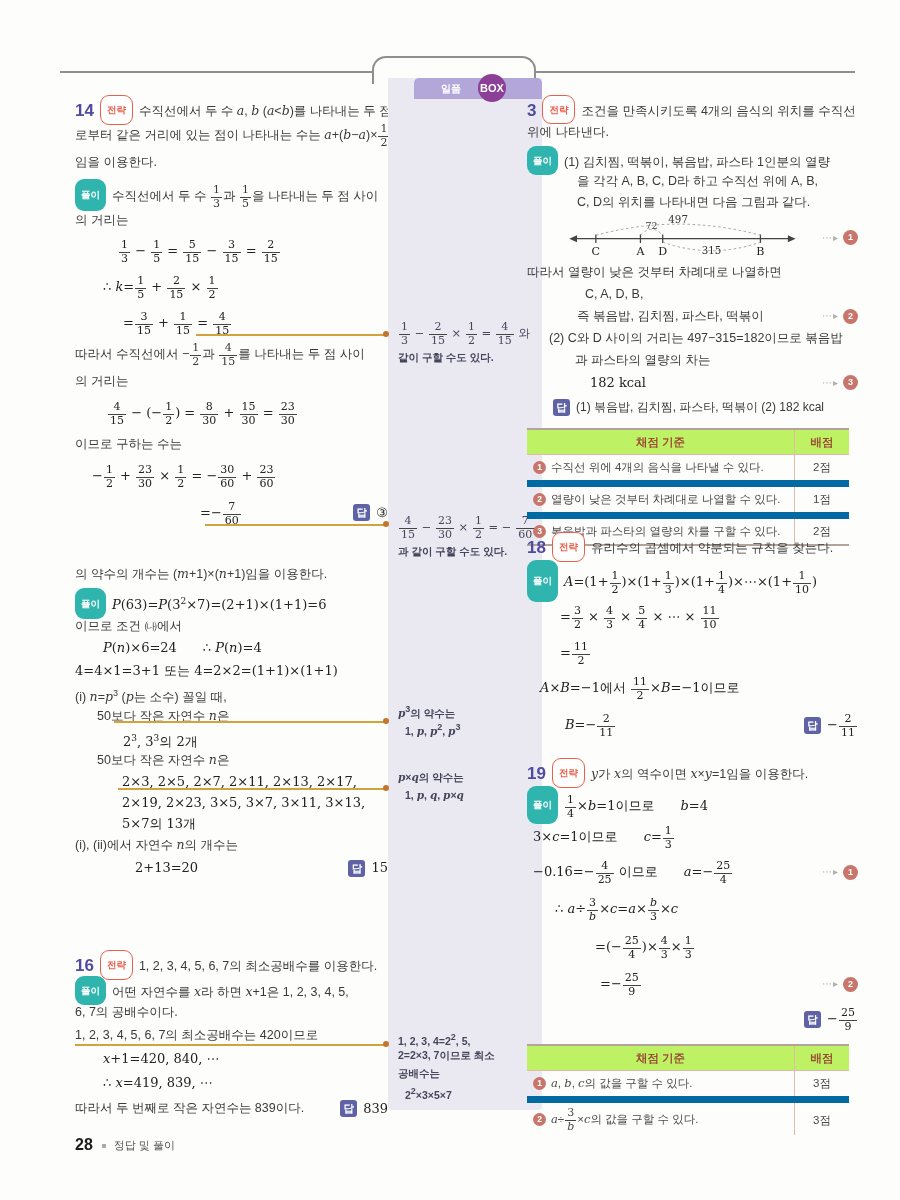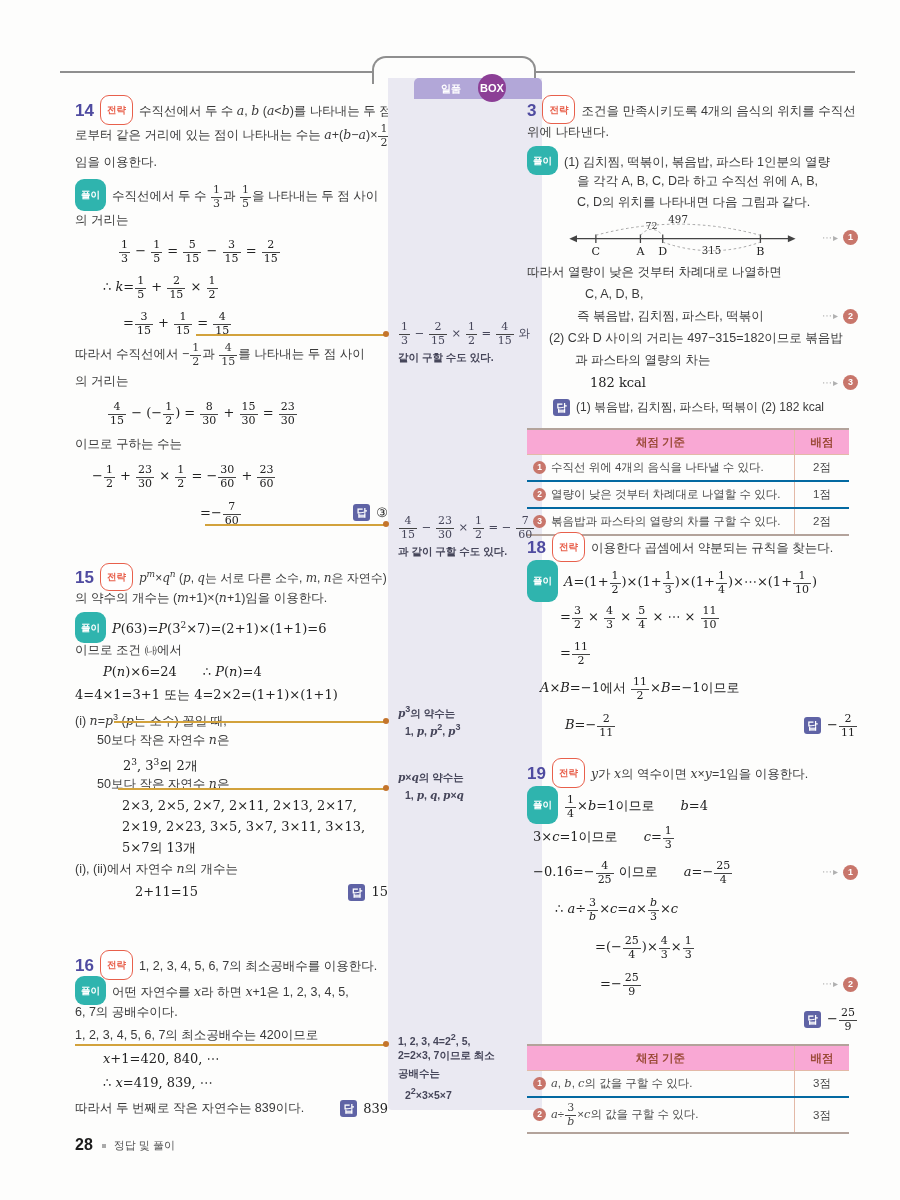--- a/index.html
+++ b/index.html
@@ -49,22 +49,22 @@
   .ansval{font-family:"DejaVu Serif",serif;font-size:13px;color:#222;white-space:nowrap;display:flex;align-items:center;}
   .mrow{display:flex;justify-content:space-between;align-items:flex-end;}
   .marker{display:inline-flex;align-items:center;gap:4px;}
   .dots{color:#b0b0b0;font-size:10px;letter-spacing:1px;}
   .mk{display:inline-block;width:15px;height:15px;border-radius:50%;background:#c8766b;color:#fff;
       font-size:9px;font-weight:bold;text-align:center;line-height:15px;font-family:"Liberation Sans",sans-serif;}
   .mk.sm{width:13px;height:13px;line-height:13px;font-size:8.5px;margin-right:5px;vertical-align:1px;}
   
   .scoretab{border-collapse:collapse;width:322px;border-top:2px solid #b3a39b;border-bottom:2px solid #b3a39b;
             font-size:11.5px;color:#4a4a4a;}
-  .scoretab th{background:#f9a8d4;color:#9a4a36;font-weight:bold;height:22px;border-bottom:1px solid #e3b9a7;}
-  .scoretab td{height:25px;border-bottom:2px solid #0369a1;padding:0 6px;white-space:nowrap;}
+  .scoretab th{background:#bef264;color:#9a4a36;font-weight:bold;height:22px;border-bottom:1px solid #e3b9a7;}
+  .scoretab td{height:25px;border-bottom:7px solid #0369a1;padding:0 6px;white-space:nowrap;}
   .scoretab tr:last-child td{border-bottom:none;}
   .scoretab .score{border-left:1px solid #e3b9a7;text-align:center;width:42px;}
   .tall td{height:34px;}
   
   .diag-row{display:flex;justify-content:space-between;align-items:center;}
   .dl{font-family:"DejaVu Serif",serif;}
   
   .footer{position:absolute;left:75px;top:1136px;display:flex;align-items:center;z-index:2;}
   .fno{font-weight:bold;font-size:16px;color:#1c1c1c;}
   .fsq{width:4px;height:4px;background:#aaa;display:inline-block;margin:2px 8px 0 9px;}
@@ -139,36 +139,35 @@
       <div class="ansrow h37" style="padding-left:125px">
         <span class="m">=−<span class="fr"><span class="n">7</span><span class="d">60</span></span></span>
         <span class="ansval">
             <span class="abadge">답</span>
             <span>③</span>
           </span>
       </div>
     </div>
 
     <div class="blk" style="top:467px">
-      <div class="t h24"><span class="pno">15</span><span class="sbadge">전략</span><span style="font-size:12px"><i>p</i><sup><i>m</i></sup>×<i>q</i><sup><i>n</i></sup> (<i>p</i>, <i>q</i>는 서로 다른 소수, <i>m</i>, <i>n</i>은 자연수)</span></div>
       <div class="t h24">의 약수의 개수는 (<i>m</i>+1)×(<i>n</i>+1)임을 이용한다.</div>
       <div class="m h27" style="margin-top:2px"><span class="pbadge">풀이</span><span><i>P</i>(63)=<i>P</i>(3<sup>2</sup>×7)=(2+1)×(1+1)=6</span></div>
       <div class="t h22">이므로 조건 ㈏에서</div>
       <div class="m h22" style="padding-left:28px"><i>P</i>(<i>n</i>)×6=24  ∴ <i>P</i>(<i>n</i>)=4</div>
       <div class="m h23">4=4×1=3+1 또는 4=2×2=(1+1)×(1+1)</div>
       <div class="t h23">(i) <i>n</i>=<i>p</i><sup>3</sup> (<i>p</i>는 소수) 꼴일 때,</div>
       <div class="t h22" style="padding-left:22px">50보다 작은 자연수 <i>n</i>은</div>
       <div class="m h22" style="padding-left:48px">2<sup>3</sup>, 3<sup>3</sup>의 2개</div>
       <div class="t h22" style="padding-left:22px">50보다 작은 자연수 <i>n</i>은</div>
       <div class="m h21" style="padding-left:47px">2×3, 2×5, 2×7, 2×11, 2×13, 2×17,</div>
       <div class="m h21" style="padding-left:47px">2×19, 2×23, 3×5, 3×7, 3×11, 3×13,</div>
       <div class="m h21" style="padding-left:47px">5×7의 13개</div>
       <div class="t h22">(i), (ii)에서 자연수 <i>n</i>의 개수는</div>
       <div class="ansrow h24" style="padding-left:60px">
-        <span class="m">2+11=15</span>
+        <span class="m">2+13=20</span>
         <span class="ansval">
             <span class="abadge">답</span>
             <span>15</span>
           </span>
       </div>
     </div>
 
     <div class="blk" style="top:855px">
       <div class="t h26"><span class="pno">16</span><span class="sbadge">전략</span><span>1, 2, 3, 4, 5, 6, 7의 최소공배수를 이용한다.</span></div>
       <div class="t h25" style="margin-top:0"><span class="pbadge">풀이</span><span>어떤 자연수를 <i>x</i>라 하면 <i>x</i>+1은 1, 2, 3, 4, 5,</span></div>
@@ -255,21 +254,21 @@
         </tr>
         <tr>
           <td><span class="mk sm">3</span><span>볶음밥과 파스타의 열량의 차를 구할 수 있다.</span></td>
           <td class="score">2점</td>
         </tr>
       </tbody>
         </table>
     </div>
 
     <div class="blk" style="top:437px">
-      <div class="t h26"><span class="pno">18</span><span class="sbadge">전략</span><span>이용한다 곱셈에서 약분되는 규칙을 찾는다.</span></div>
+      <div class="t h26"><span class="pno">18</span><span class="sbadge">전략</span><span>유리수의 곱셈에서 약분되는 규칙을 찾는다.</span></div>
       <div class="m h38" style="margin-top:2px"><span class="pbadge">풀이</span><span><i>A</i>=(1+<span class="fr"><span class="n">1</span><span class="d">2</span></span>)×(1+<span class="fr"><span class="n">1</span><span class="d">3</span></span>)×(1+<span class="fr"><span class="n">1</span><span class="d">4</span></span>)×⋯×(1+<span class="fr"><span class="n">1</span><span class="d">10</span></span>)</span></div>
       <div class="m h38" style="padding-left:33px">=<span class="fr"><span class="n">3</span><span class="d">2</span></span> × <span class="fr"><span class="n">4</span><span class="d">3</span></span> × <span class="fr"><span class="n">5</span><span class="d">4</span></span> × ⋯ × <span class="fr"><span class="n">11</span><span class="d">10</span></span></div>
       <div class="m h34" style="padding-left:33px">=<span class="fr"><span class="n">11</span><span class="d">2</span></span></div>
       <div class="m h36" style="padding-left:13px"><i>A</i>×<i>B</i>=−1에서 <span class="fr"><span class="n">11</span><span class="d">2</span></span>×<i>B</i>=−1이므로</div>
       <div class="ansrow h38" style="padding-left:38px">
         <span class="m"><i>B</i>=−<span class="fr"><span class="n">2</span><span class="d">11</span></span></span>
         <span class="ansval">
             <span class="abadge">답</span>
             <span>−<span class="fr"><span class="n">2</span><span class="d">11</span></span></span>
           </span>

